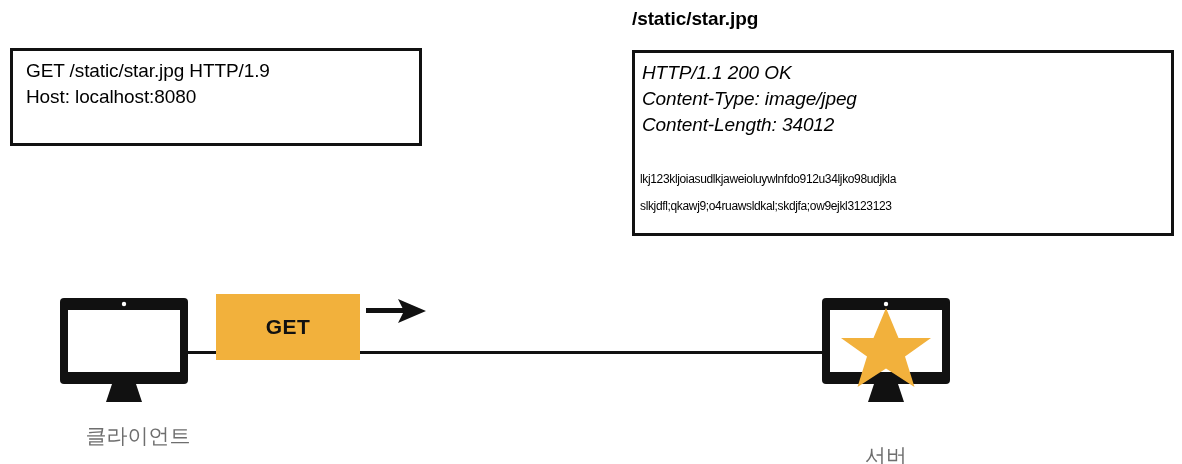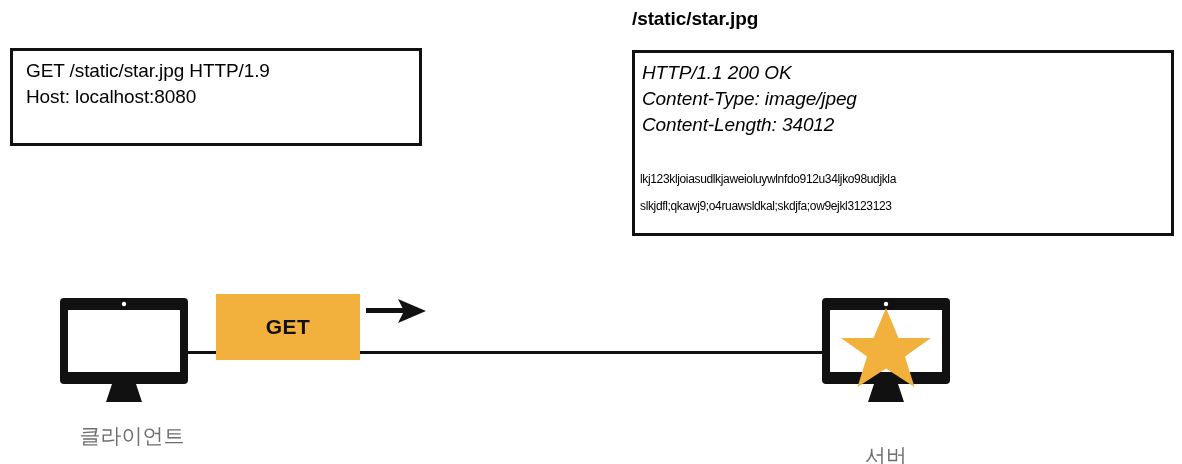--- a/index.html
+++ b/index.html
@@ -129,21 +129,21 @@
 
   
   .caption {
     position: absolute;
     font-size: 21px;
     color: #6e6e6e;
     white-space: pre;
     text-align: center;
   }
   #client-caption {
-    left: 8px;
+    left: 14px;
     top: 422px;
     width: 248px;
   }
   #server-caption {
     left: 762px;
     top: 442px;
     width: 248px;
   }
 </style>
 </head>

